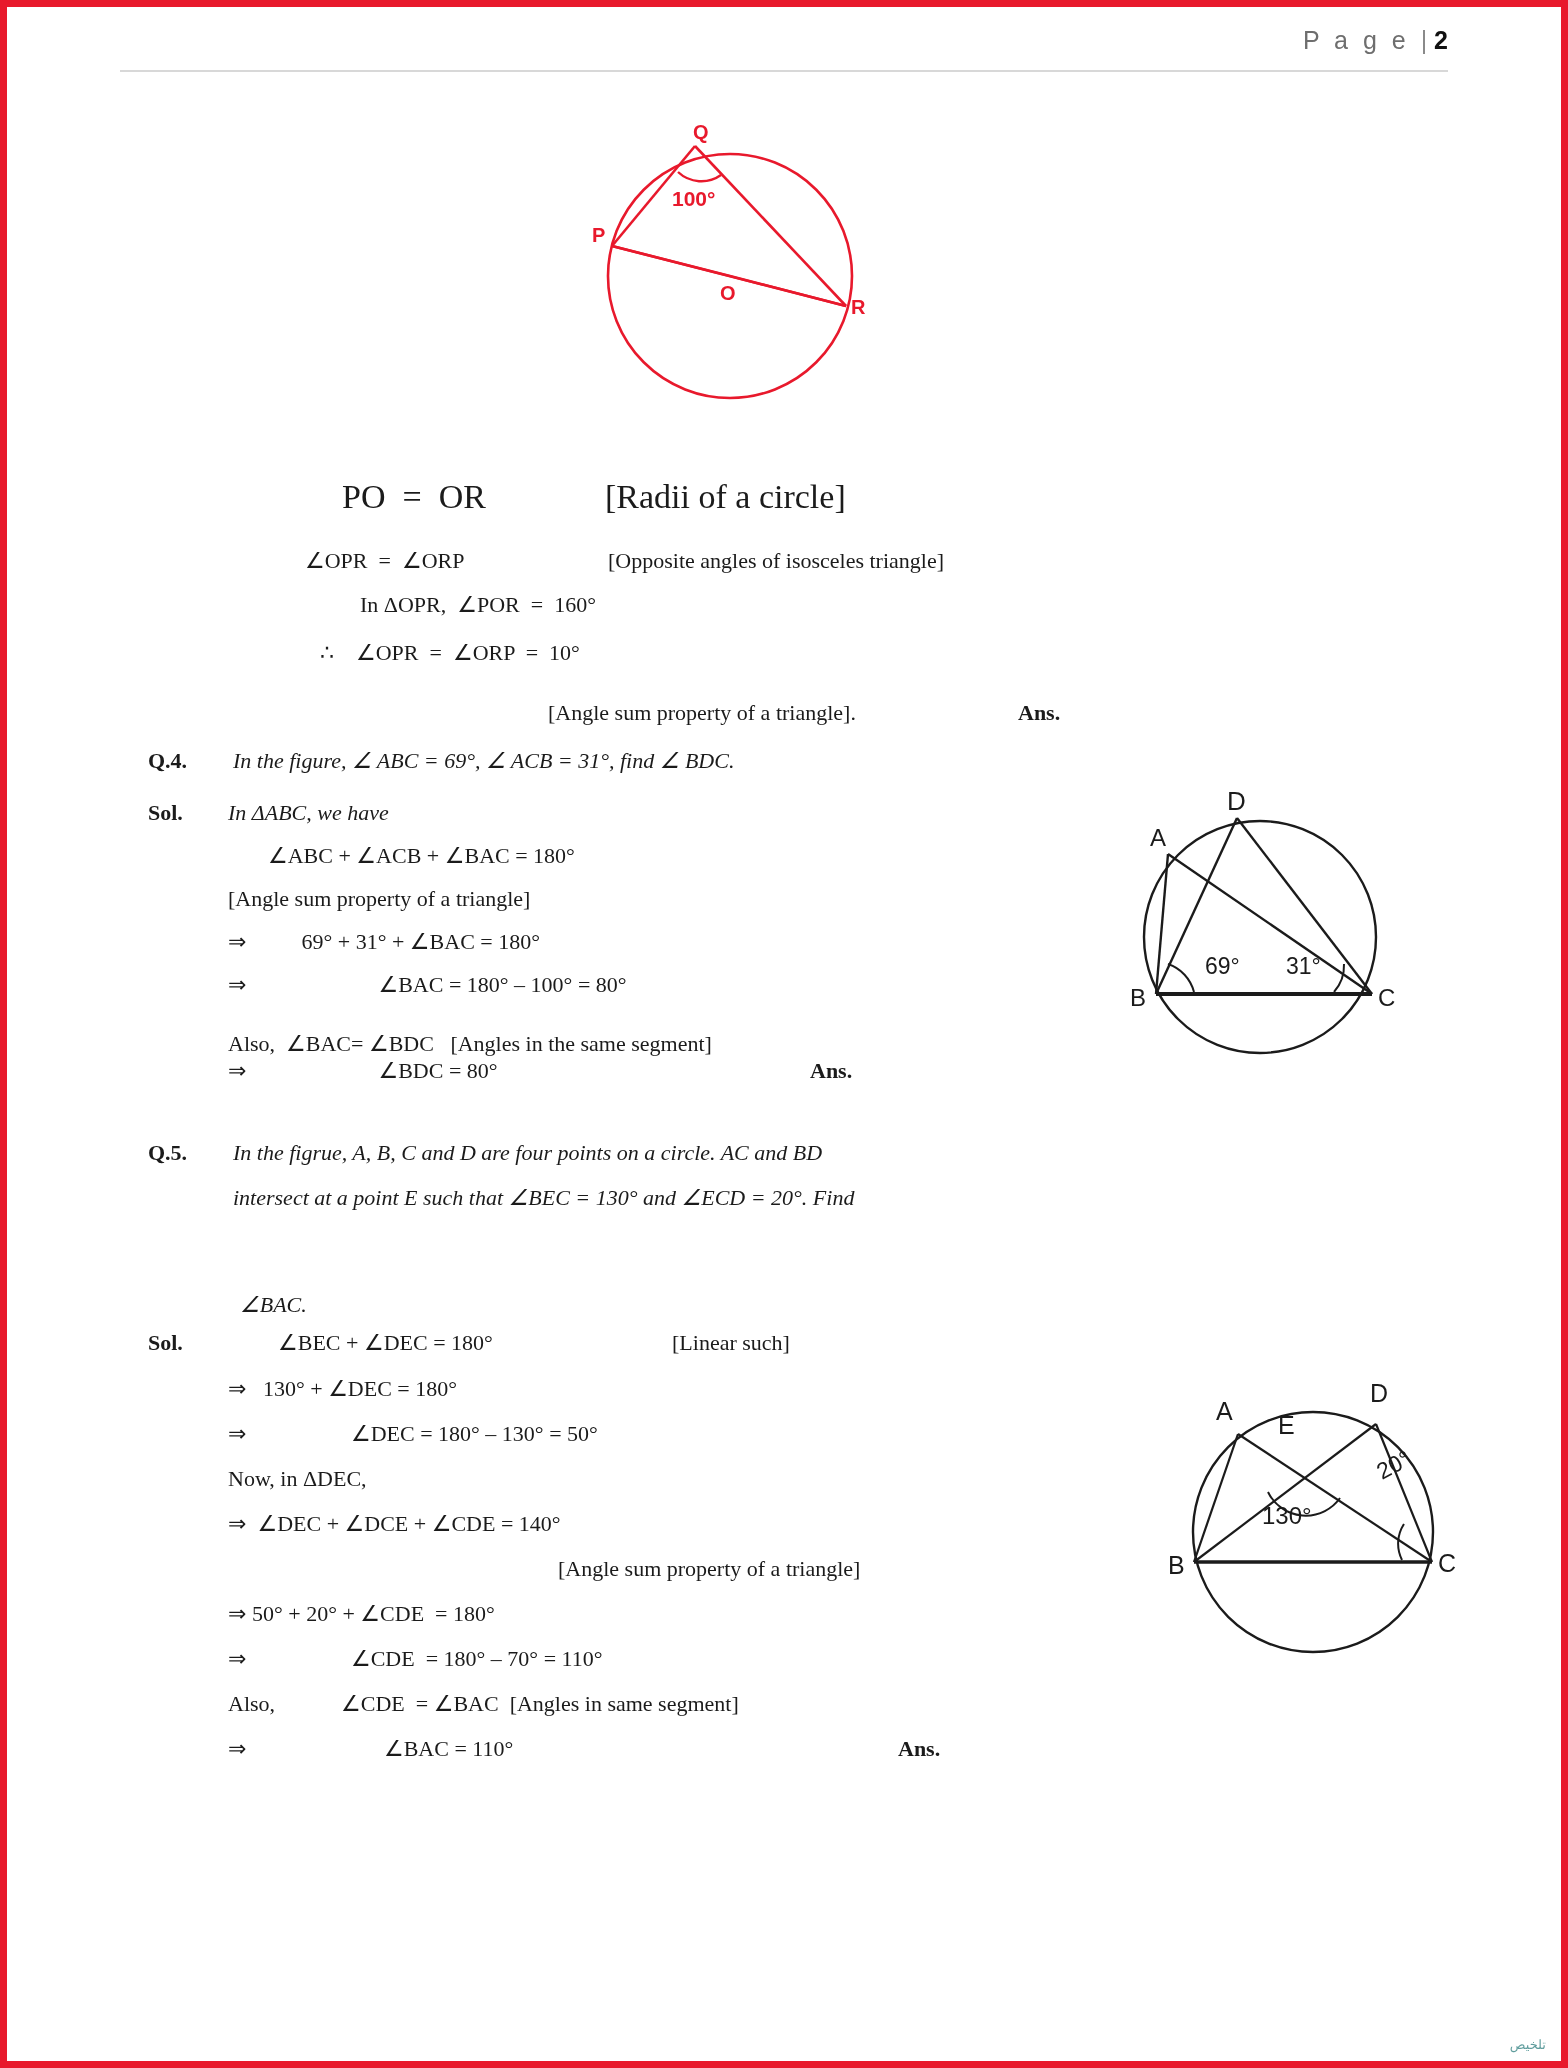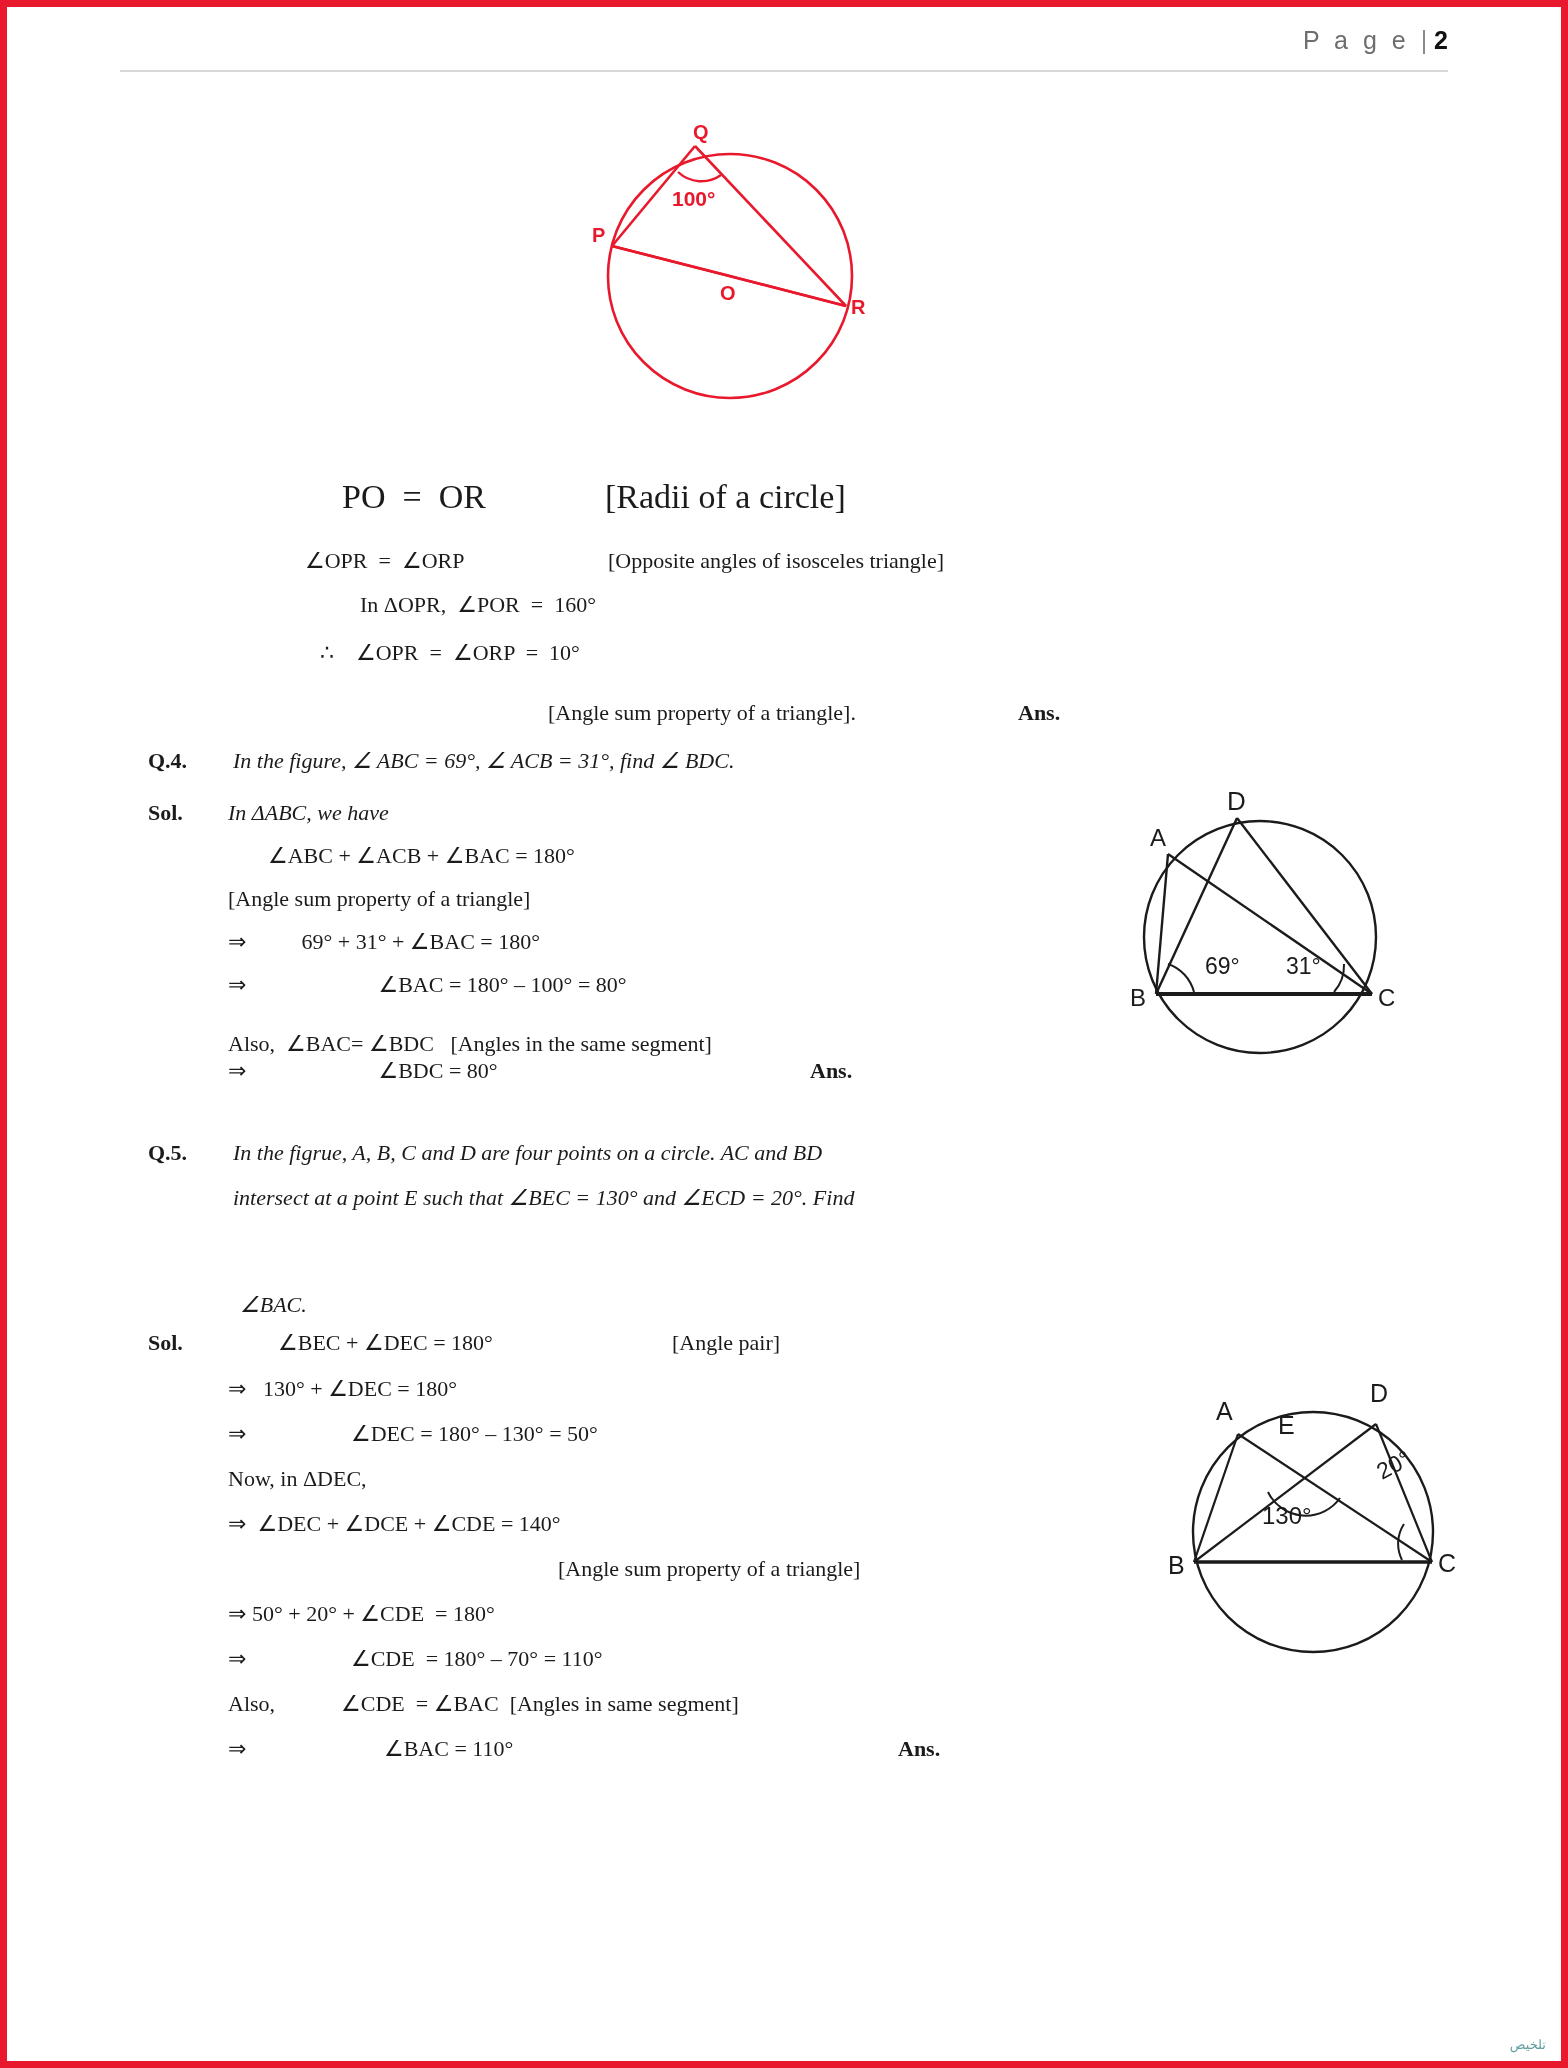--- a/index.html
+++ b/index.html
@@ -167,21 +167,21 @@
   </svg>
 </div>
 
 <div class="tline sz bold" style="left:148px; top:1140px;">Q.5.</div>
 <div class="tline sz ital" style="left:233px; top:1140px;">In the figrue, A, B, C and D are four points on a circle. AC and BD</div>
 <div class="tline sz ital" style="left:233px; top:1185px;">intersect at a point E such that ∠BEC = 130° and ∠ECD = 20°. Find</div>
 <div class="tline sz ital" style="left:233px; top:1292px;margin-left:7px;">∠BAC.</div>
 
 <div class="tline sz bold" style="left:148px; top:1330px;">Sol.</div>
 <div class="tline sz" style="left:278px; top:1330px;">∠BEC + ∠DEC = 180°</div>
-<div class="tline sz" style="left:672px; top:1330px;">[Angle pair]</div>
+<div class="tline sz" style="left:672px; top:1330px;">[Linear such]</div>
 
 <div class="tline sz" style="left:228px; top:1376px;">⇒   130° + ∠DEC = 180°</div>
 <div class="tline sz" style="left:228px; top:1421px;">⇒                   ∠DEC = 180° – 130° = 50°</div>
 <div class="tline sz" style="left:228px; top:1466px;">Now, in ΔDEC,</div>
 <div class="tline sz" style="left:228px; top:1511px;">⇒  ∠DEC + ∠DCE + ∠CDE = 140°</div>
 <div class="tline sz" style="left:558px; top:1556px;">[Angle sum property of a triangle]</div>
 <div class="tline sz" style="left:228px; top:1601px;">⇒ 50° + 20° + ∠CDE  = 180°</div>
 <div class="tline sz" style="left:228px; top:1646px;">⇒                   ∠CDE  = 180° – 70° = 110°</div>
 <div class="tline sz" style="left:228px; top:1691px;">Also,            ∠CDE  = ∠BAC  [Angles in same segment]</div>
 <div class="tline sz" style="left:228px; top:1736px;">⇒                         ∠BAC = 110°</div>

